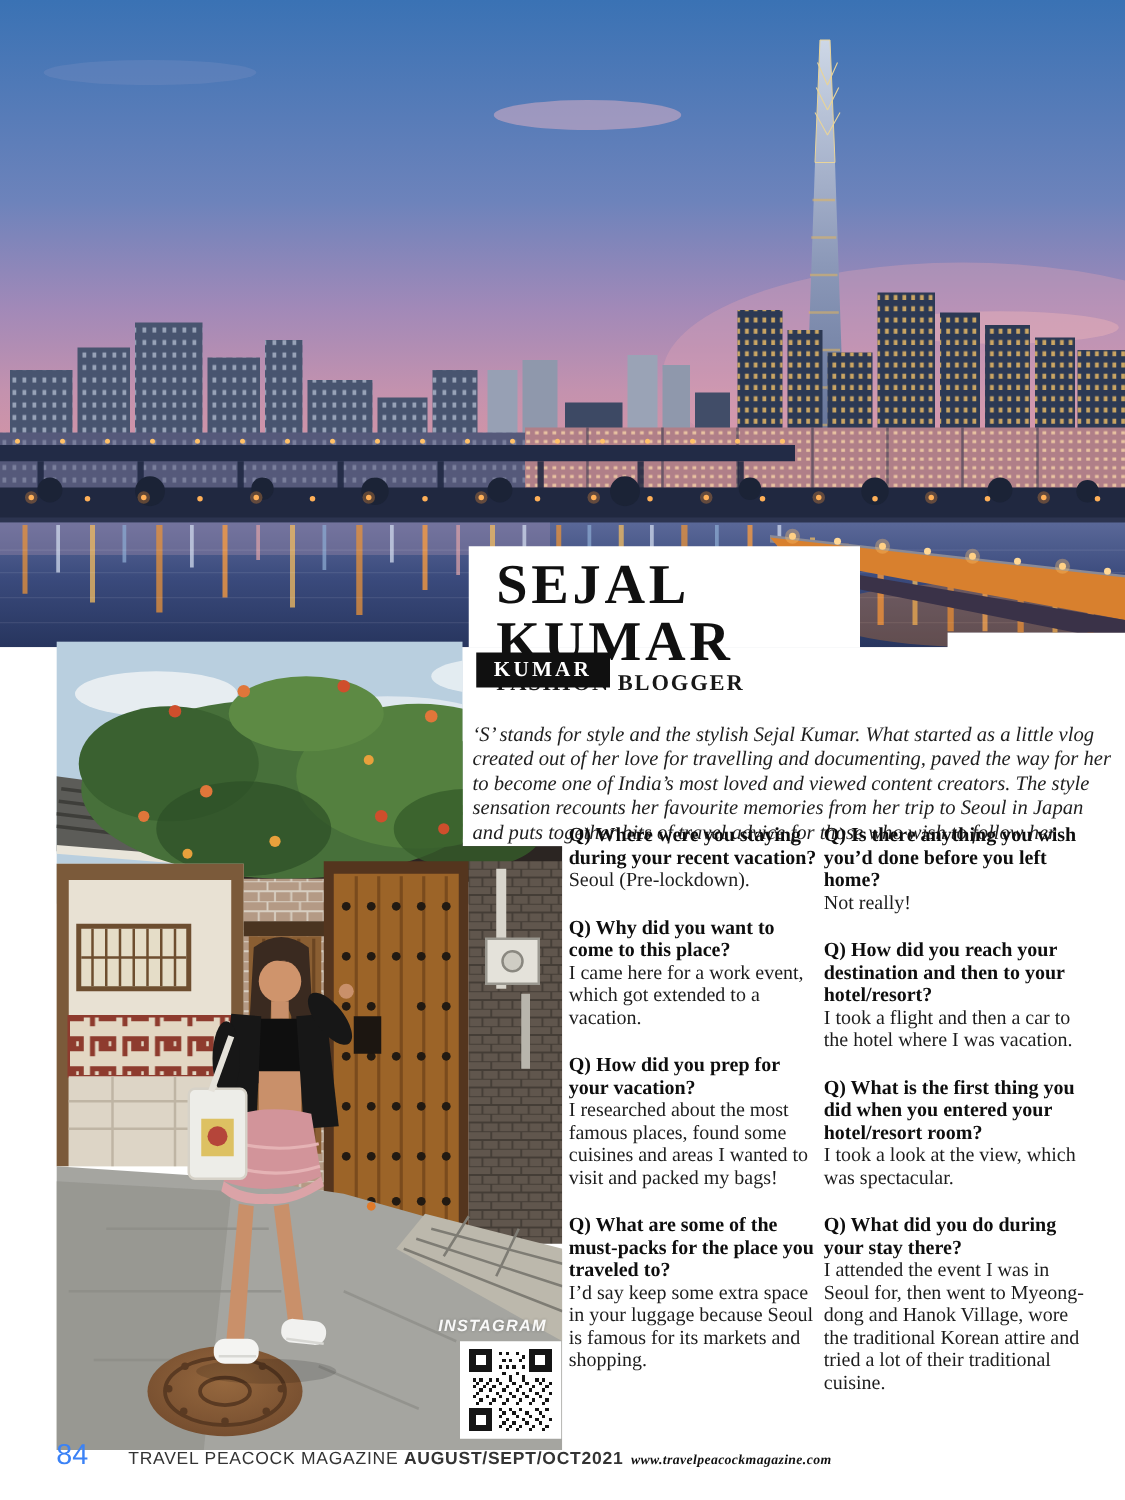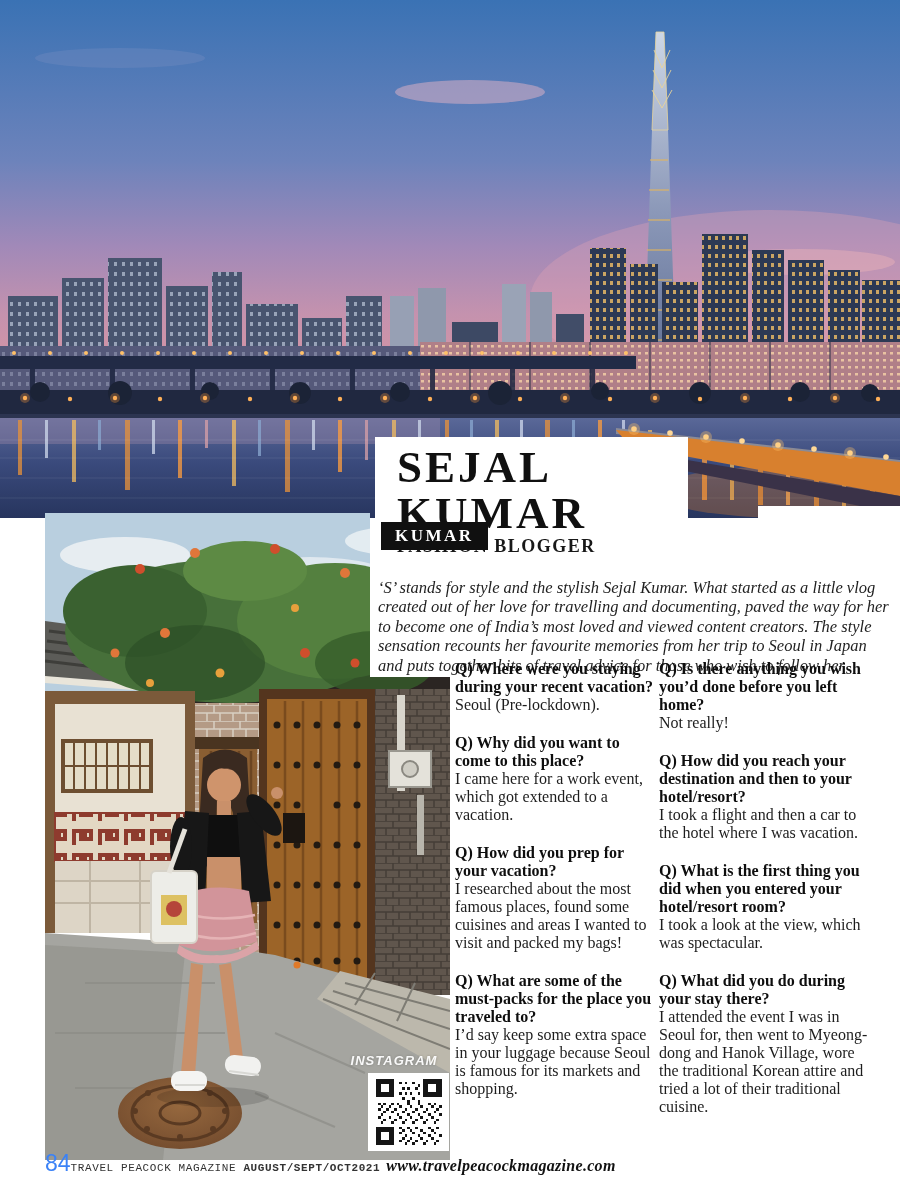--- a/index.html
+++ b/index.html
@@ -35,26 +35,26 @@
             font-family:"Liberation Sans",sans-serif;font-style:italic;font-weight:bold;
             font-size:13px;letter-spacing:1px;color:#ffffff;opacity:.93;
             text-shadow:0 0 3px rgba(0,0,0,.25);}
   .qr-box{position:absolute;left:323px;top:560px;width:81px;height:78px;background:#ffffff;
           box-sizing:border-box;padding:6px;}
   .qr-box svg{display:block;width:69px;height:66px;}
   
   .footer{position:absolute;left:45px;top:1150px;width:820px;display:flex;
           align-items:baseline;}
   .page-num{font-family:"Liberation Sans",sans-serif;font-size:23px;color:#3b82f6;}
-  .foot-line{font-family:Liberation Mono, monospace;font-size:11px;
+  .foot-line{margin-left:32px;font-family:Liberation Sans, sans-serif;font-size:14px;
              letter-spacing:.6px;color:#333333;}
   .foot-line .mag{font-weight:normal;}
   .foot-line .issue{font-weight:bold;}
   .foot-site{margin-left:6px;font-family:"Liberation Serif",serif;font-style:italic;
-             font-weight:bold;font-size:16px;letter-spacing:.3px;color:#111111;}
+             font-weight:bold;font-size:11px;letter-spacing:.3px;color:#111111;}
 </style>
 </head>
 <body>
 
 <div class="hero">
 <svg viewBox="0 0 900 518" preserveAspectRatio="none">
   <defs>
     <linearGradient id="sky" x1="0" y1="0" x2="0" y2="1">
       <stop offset="0" stop-color="#3a72b4"></stop>
           <stop offset="0.38" stop-color="#6d83bb"></stop>

